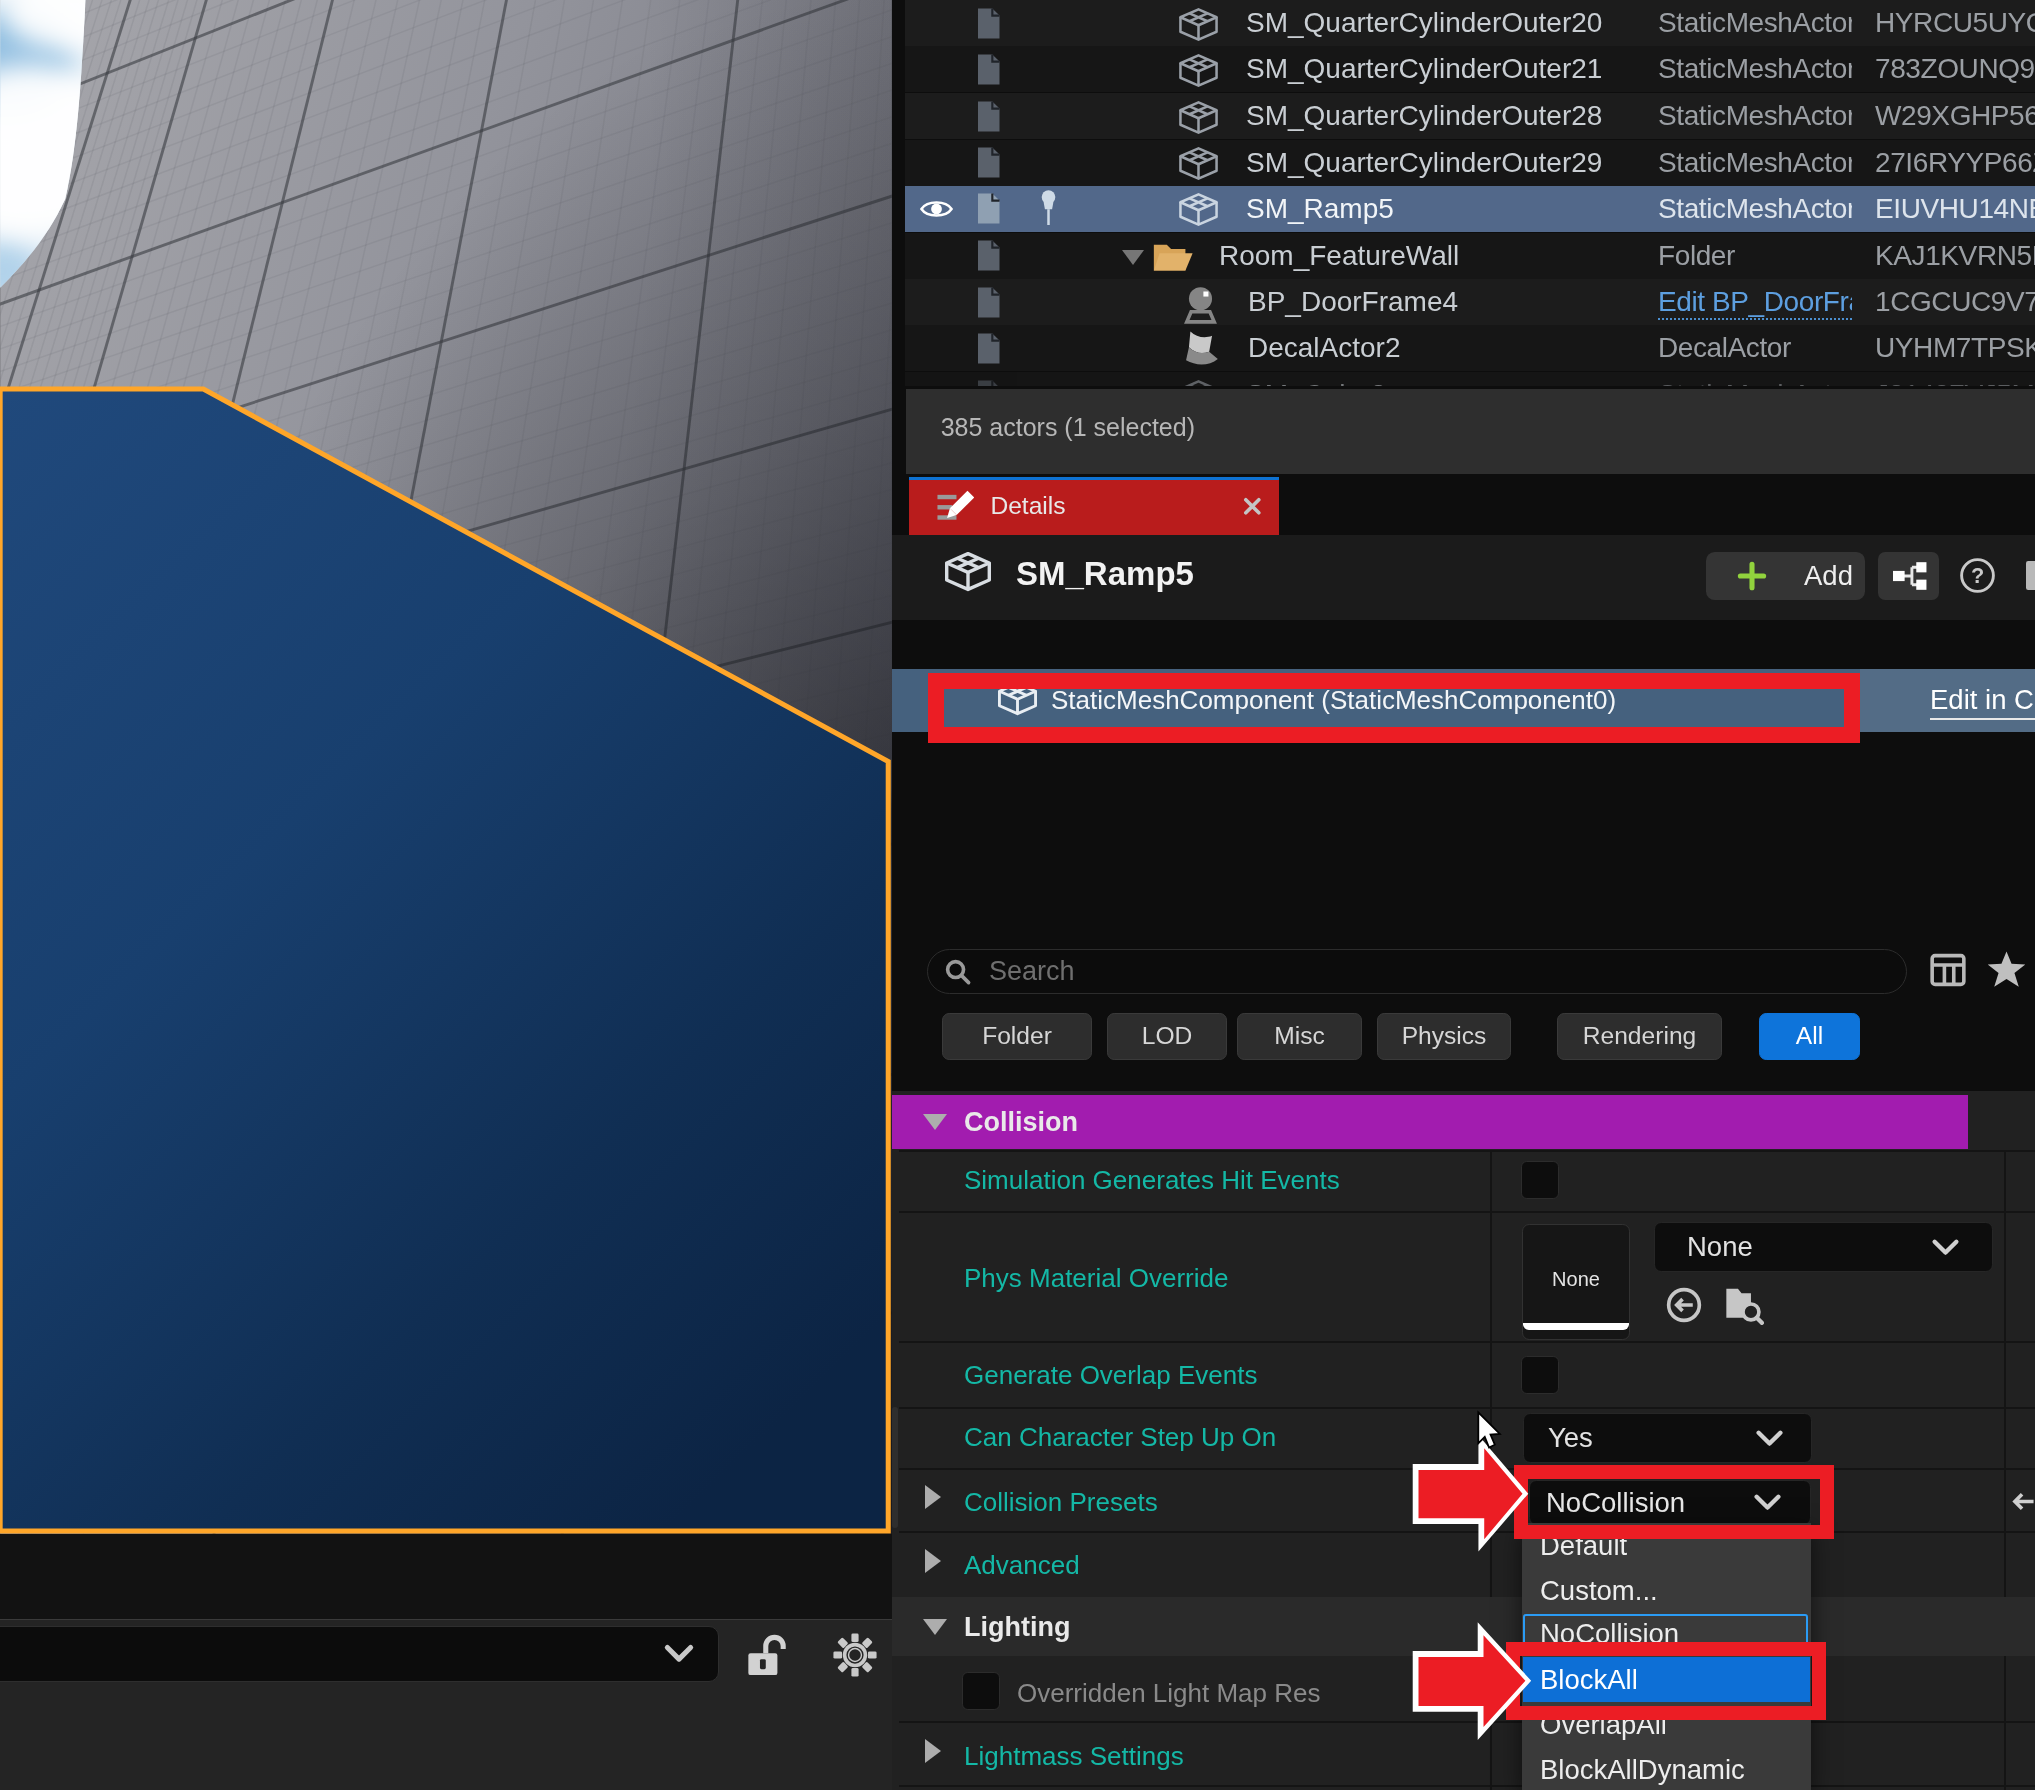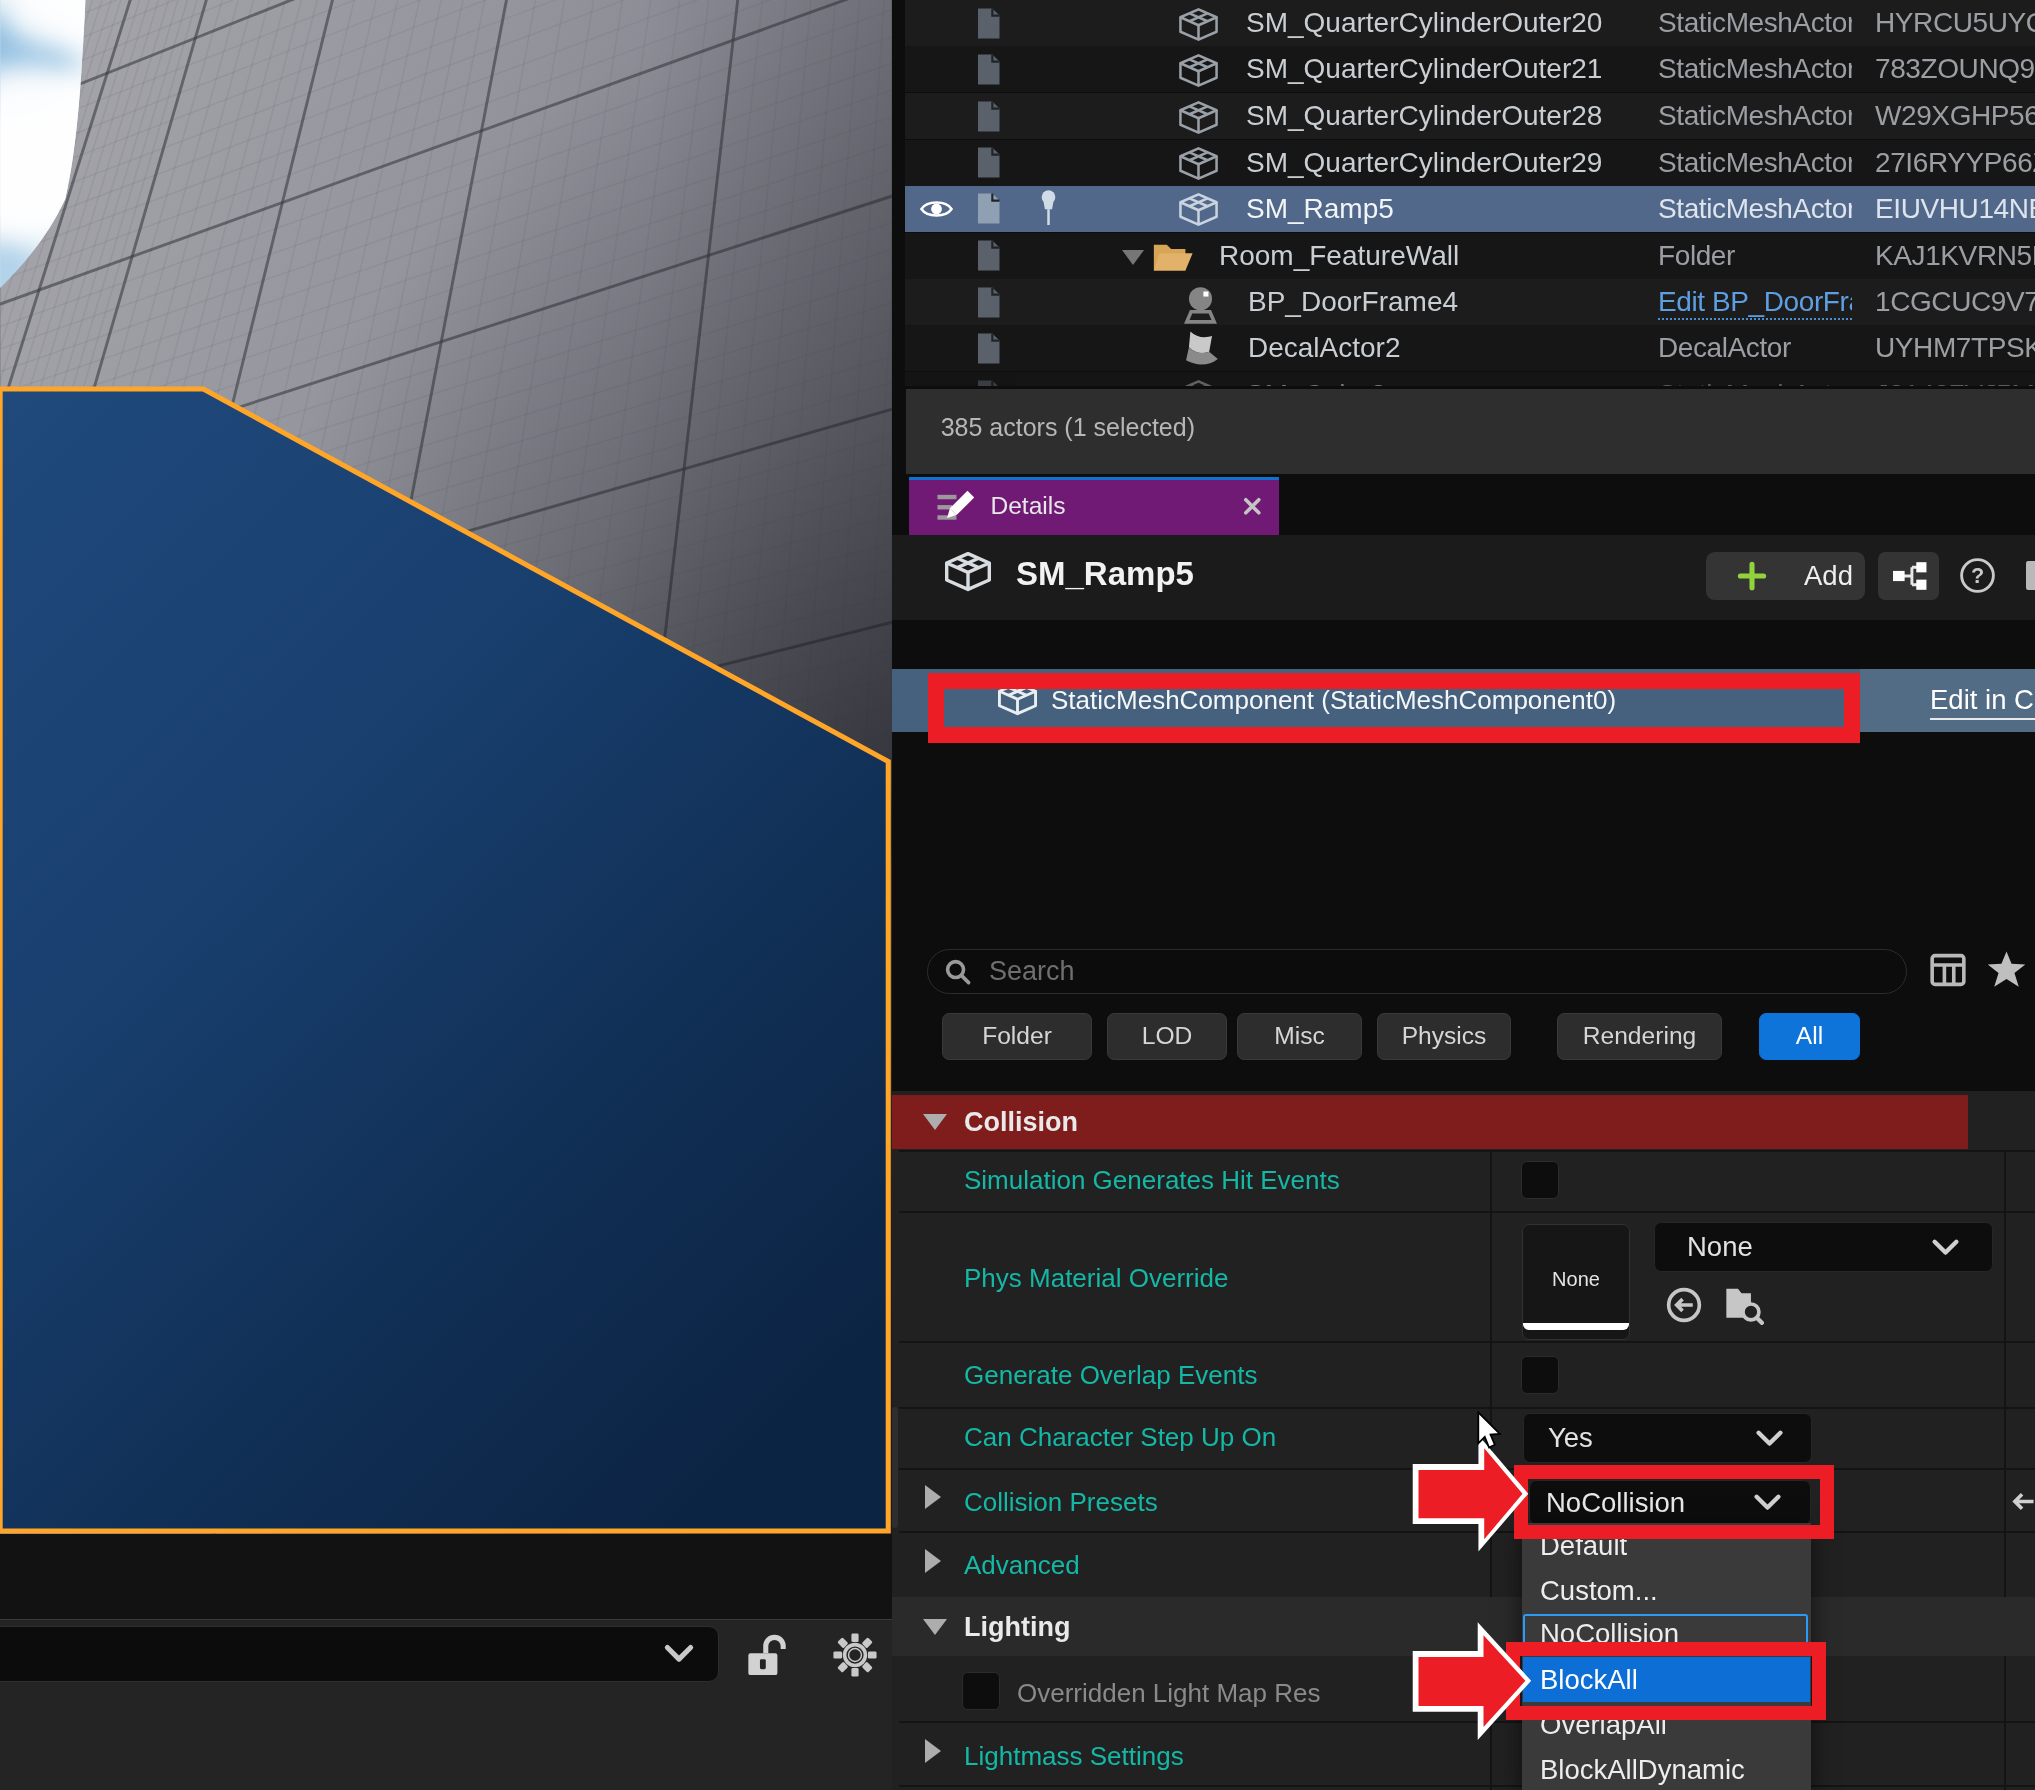--- a/index.html
+++ b/index.html
@@ -404,21 +404,21 @@
 <path d="M14,2 C22,10 34,12 44,8 L40,30 C30,34 20,32 12,24 Z" fill="#c9c9c9"></path>
 <path d="M12,24 C20,32 30,34 40,30 L52,40 C40,50 22,50 8,42 Z" fill="#8a8a8a"></path>
 </svg>
 </div>
 
 <div class="abs" style="left:13.7px;top:389px;width:1130px;height:85px;background:#2e2e2e;">
   <span class="abs txt" style="left:35px;top:24px;font-size:25px;color:#b7b7b7;">385 actors (1 selected)</span>
 </div>
 
 <div class="abs" style="left:0;top:474px;width:1144px;height:61px;background:#0d0d0d;"></div>
-<div class="abs" style="left:17.4px;top:477px;width:370px;height:59px;background:#701a75;">
+<div class="abs" style="left:17.4px;top:477px;width:370px;height:59px;background:#b91c1c;">
   <div class="abs" style="left:0;top:0;width:370px;height:2.9px;background:#0e72d2;"></div>
   <svg class="abs" style="left:27px;top:11.6px;" width="38" height="38" viewBox="0 0 52 52">
     <rect x="2" y="8" width="26" height="6" fill="#9a9a9a"></rect>
     <rect x="2" y="22" width="20" height="6" fill="#9a9a9a"></rect>
     <rect x="2" y="36" width="26" height="6" fill="#9a9a9a"></rect>
     <g transform="rotate(45 36 18)">
           <rect x="30" y="2" width="13" height="34" fill="#ffffff"></rect>
           <polygon points="30,36 43,36 36.5,48" fill="#ffffff"></polygon>
         </g>
   </svg>
@@ -490,21 +490,21 @@
 
 <div class="chip" style="left:50px;width:150px;">Folder</div>
 <div class="chip" style="left:215px;width:120px;">LOD</div>
 <div class="chip" style="left:345px;width:125px;">Misc</div>
 <div class="chip" style="left:485px;width:134px;">Physics</div>
 <div class="chip" style="left:665px;width:165px;">Rendering</div>
 <div class="chip" style="left:867px;width:101px;background:#0e74da;border-color:#0e74da;color:#ffffff;">All</div>
 
 <div class="abs" style="left:0;top:1091px;width:1144px;height:699px;background:#212121;">
 
-  <div class="abs" style="left:0;top:4.3px;width:1076px;height:54px;background:#7f1d1d;">
+  <div class="abs" style="left:0;top:4.3px;width:1076px;height:54px;background:#a21caf;">
     <div class="tri" style="left:31px;top:19px;border-left:12.3px solid transparent;border-right:12.3px solid transparent;border-top:16px solid #adadad;"></div>
     <span class="plbl" style="left:72px;top:11.6px;font-weight:bold;font-size:27px;color:#e9e9e9;">Collision</span>
   </div>
   <div class="vdiv" style="left:598px;top:59px;height:641px;"></div>
   <div class="vdiv" style="left:1112px;top:59px;height:641px;"></div>
   <div class="sep" style="top:59px;"></div>
 
   <span class="plbl" style="left:72px;top:74px;">Simulation Generates Hit Events</span>
   <div class="abs" style="left:629px;top:70px;width:38px;height:38px;background:#0d0d0d;border:1.4px solid #2c2c2c;border-radius:5.8px;box-sizing:border-box;"></div>
   <div class="sep" style="top:120px;"></div>

